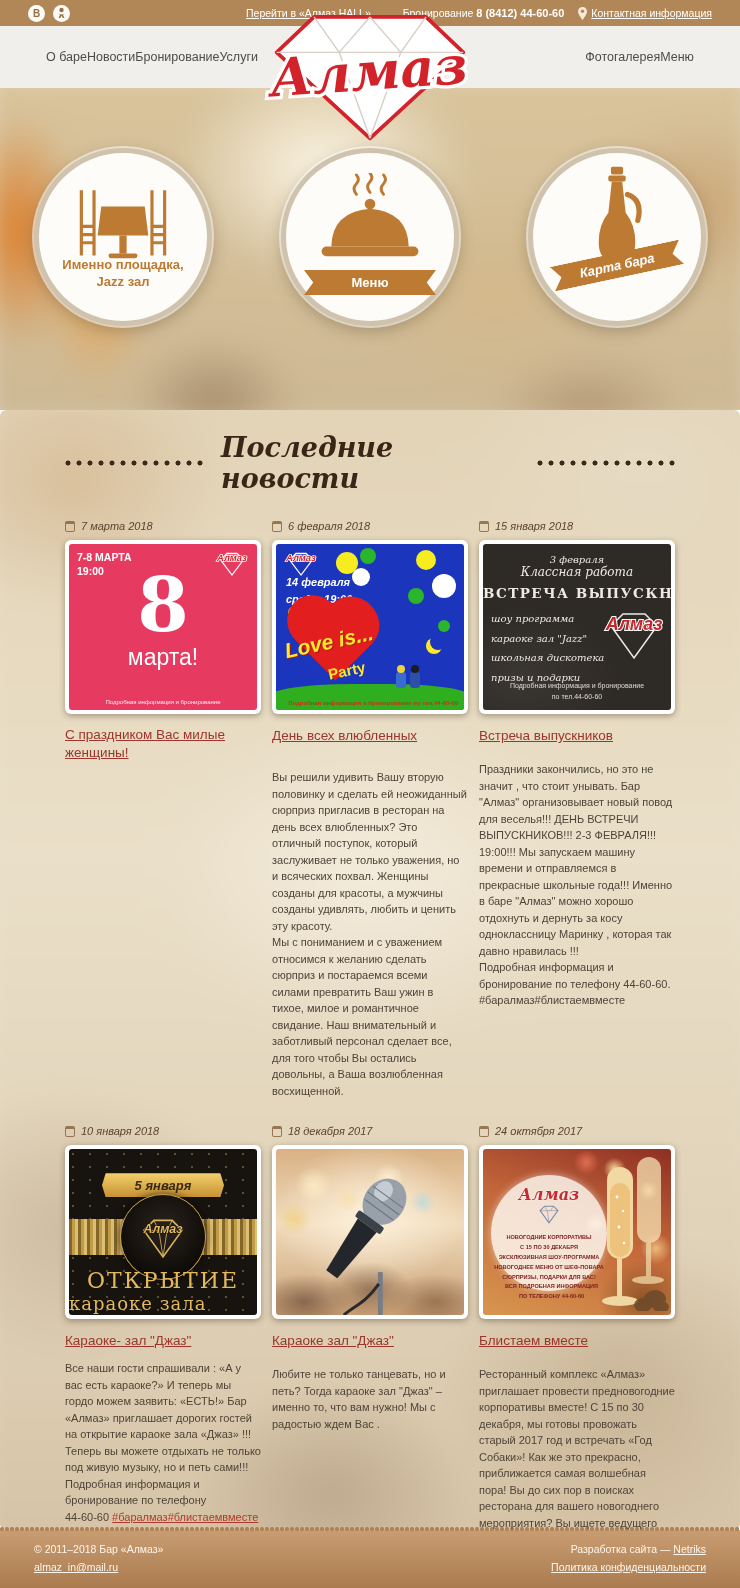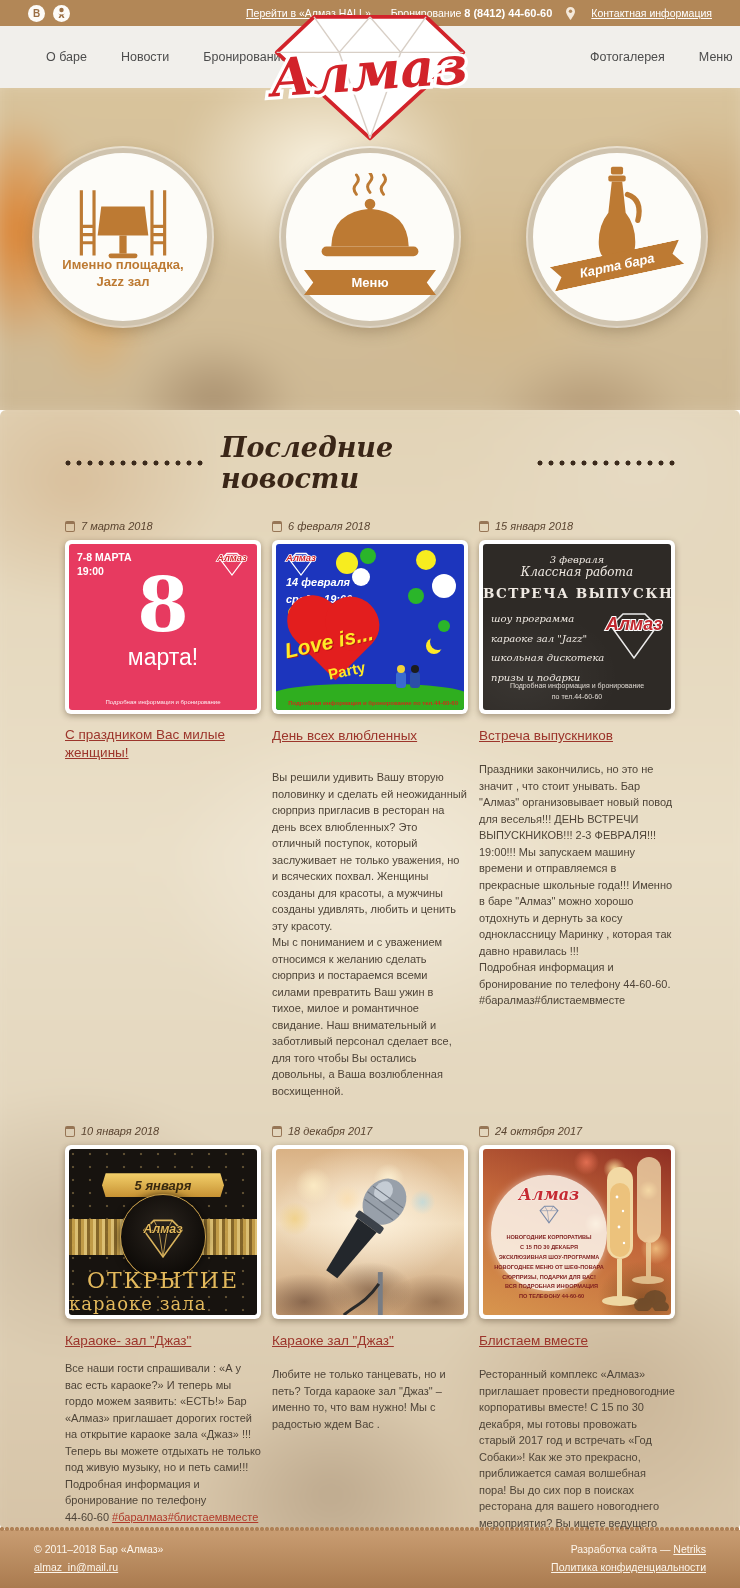--- a/index.html
+++ b/index.html
@@ -6,26 +6,26 @@
   html,body { width:740px; }
   body { font-family:"Liberation Sans",sans-serif; background:#fff; position:relative; }
 
   
   .topbar { height:26px; background:#b28757; display:flex; align-items:center; padding:0 28px; position:relative; z-index:20; }
   .soc { width:17px; height:17px; border-radius:50%; background:#fdfbf7; color:#9b6f44; font-weight:bold; font-size:10px; display:flex; align-items:center; justify-content:center; margin-right:8px; cursor:pointer; }
   .hall-link { color:#fff; font-size:10.5px; text-decoration:underline; margin-left:168px; cursor:pointer; }
   .topbar-right { margin-left:auto; display:flex; align-items:center; gap:14px; }
   .booking { color:#fff; font-size:10.5px; }
   .booking b { font-size:11px; }
-  .contact { display:flex; align-items:center; gap:16px; color:#fff; font-size:10.5px;justify-content:center; }
+  .contact { display:flex; align-items:center; gap:4px; color:#fff; font-size:10.5px;justify-content:center; }
   .contact a { color:#fff; text-decoration:underline; cursor:pointer; }
 
   
   .nav { height:62px; background:#f1efeb; display:flex; align-items:center; padding:0 46px; position:relative; z-index:5; }
-  .nav-group { display:flex; gap:34px; }
+  .nav-group { display:flex; }
   .nav-item { color:#4c4c4c; font-size:12.5px; cursor:pointer; white-space:nowrap; }
   .nav-spacer { flex:1; min-width:230px; }
 
   
   .logo { position:absolute; top:2px; left:50%; transform:translateX(-50%); z-index:30; cursor:pointer; }
 
   
   .hero { height:322px; position:relative; overflow:hidden; }
   .hero-bg { position:absolute; inset:-20px; filter:blur(14px);
     background:

